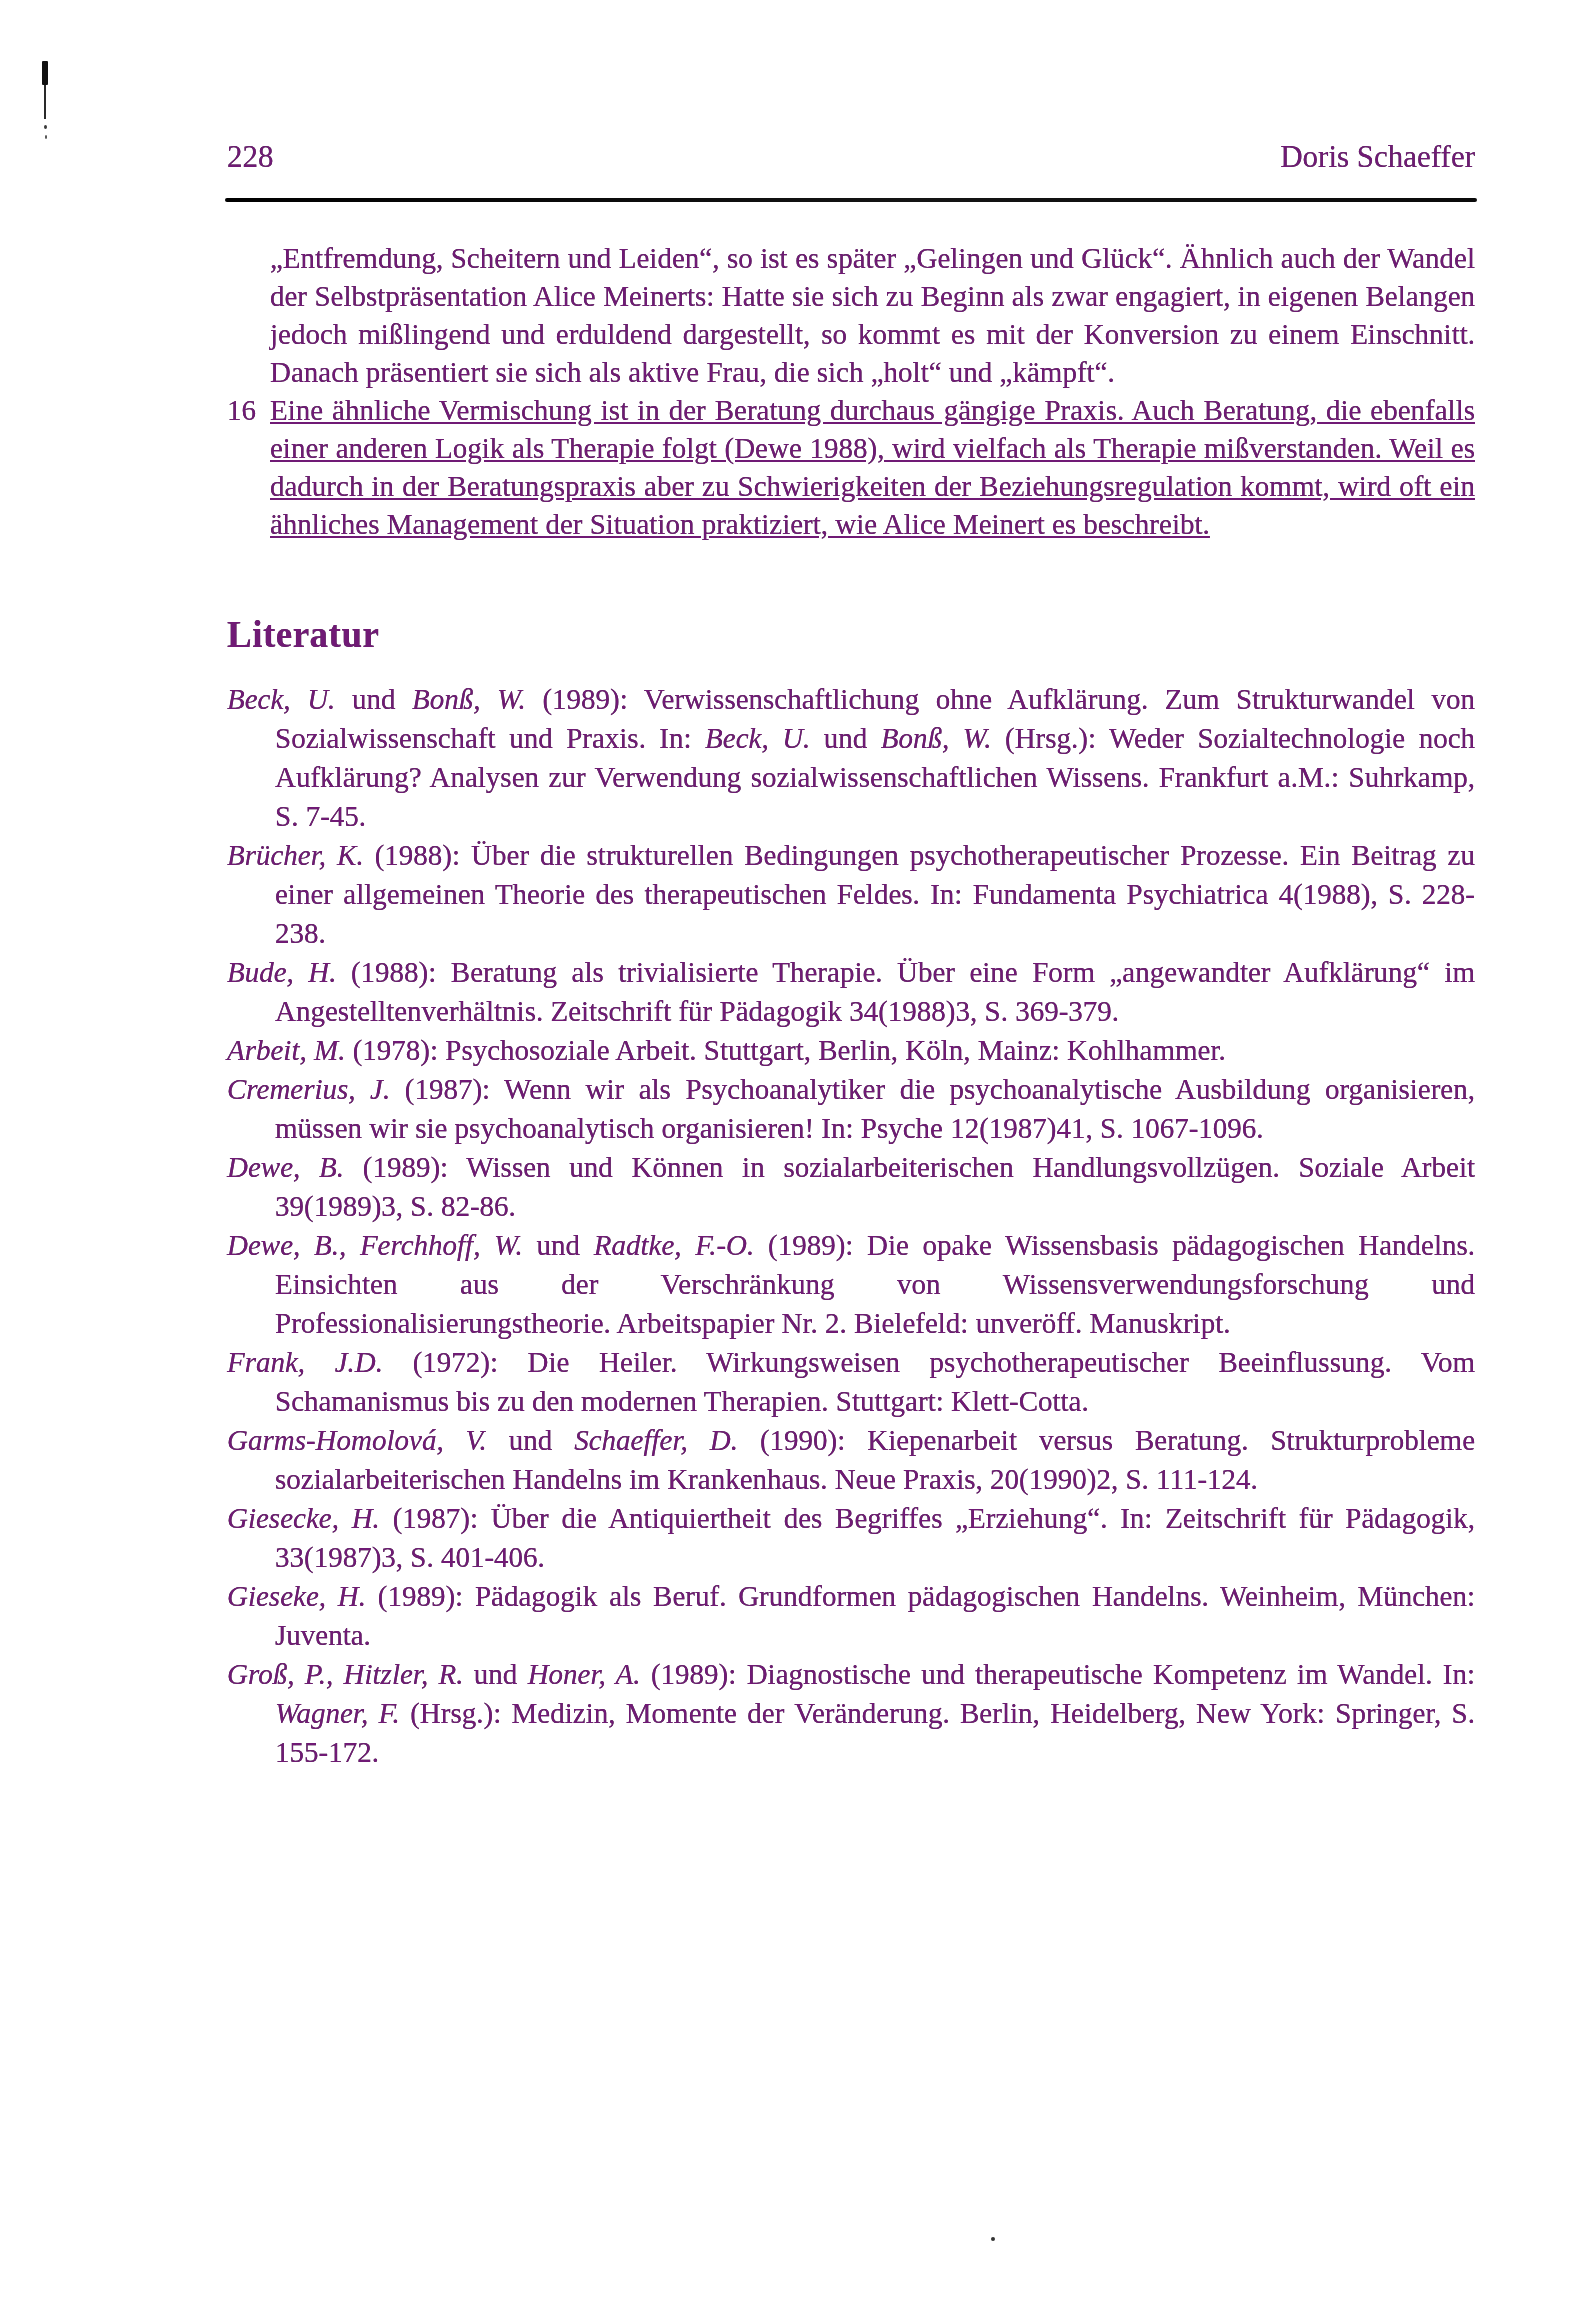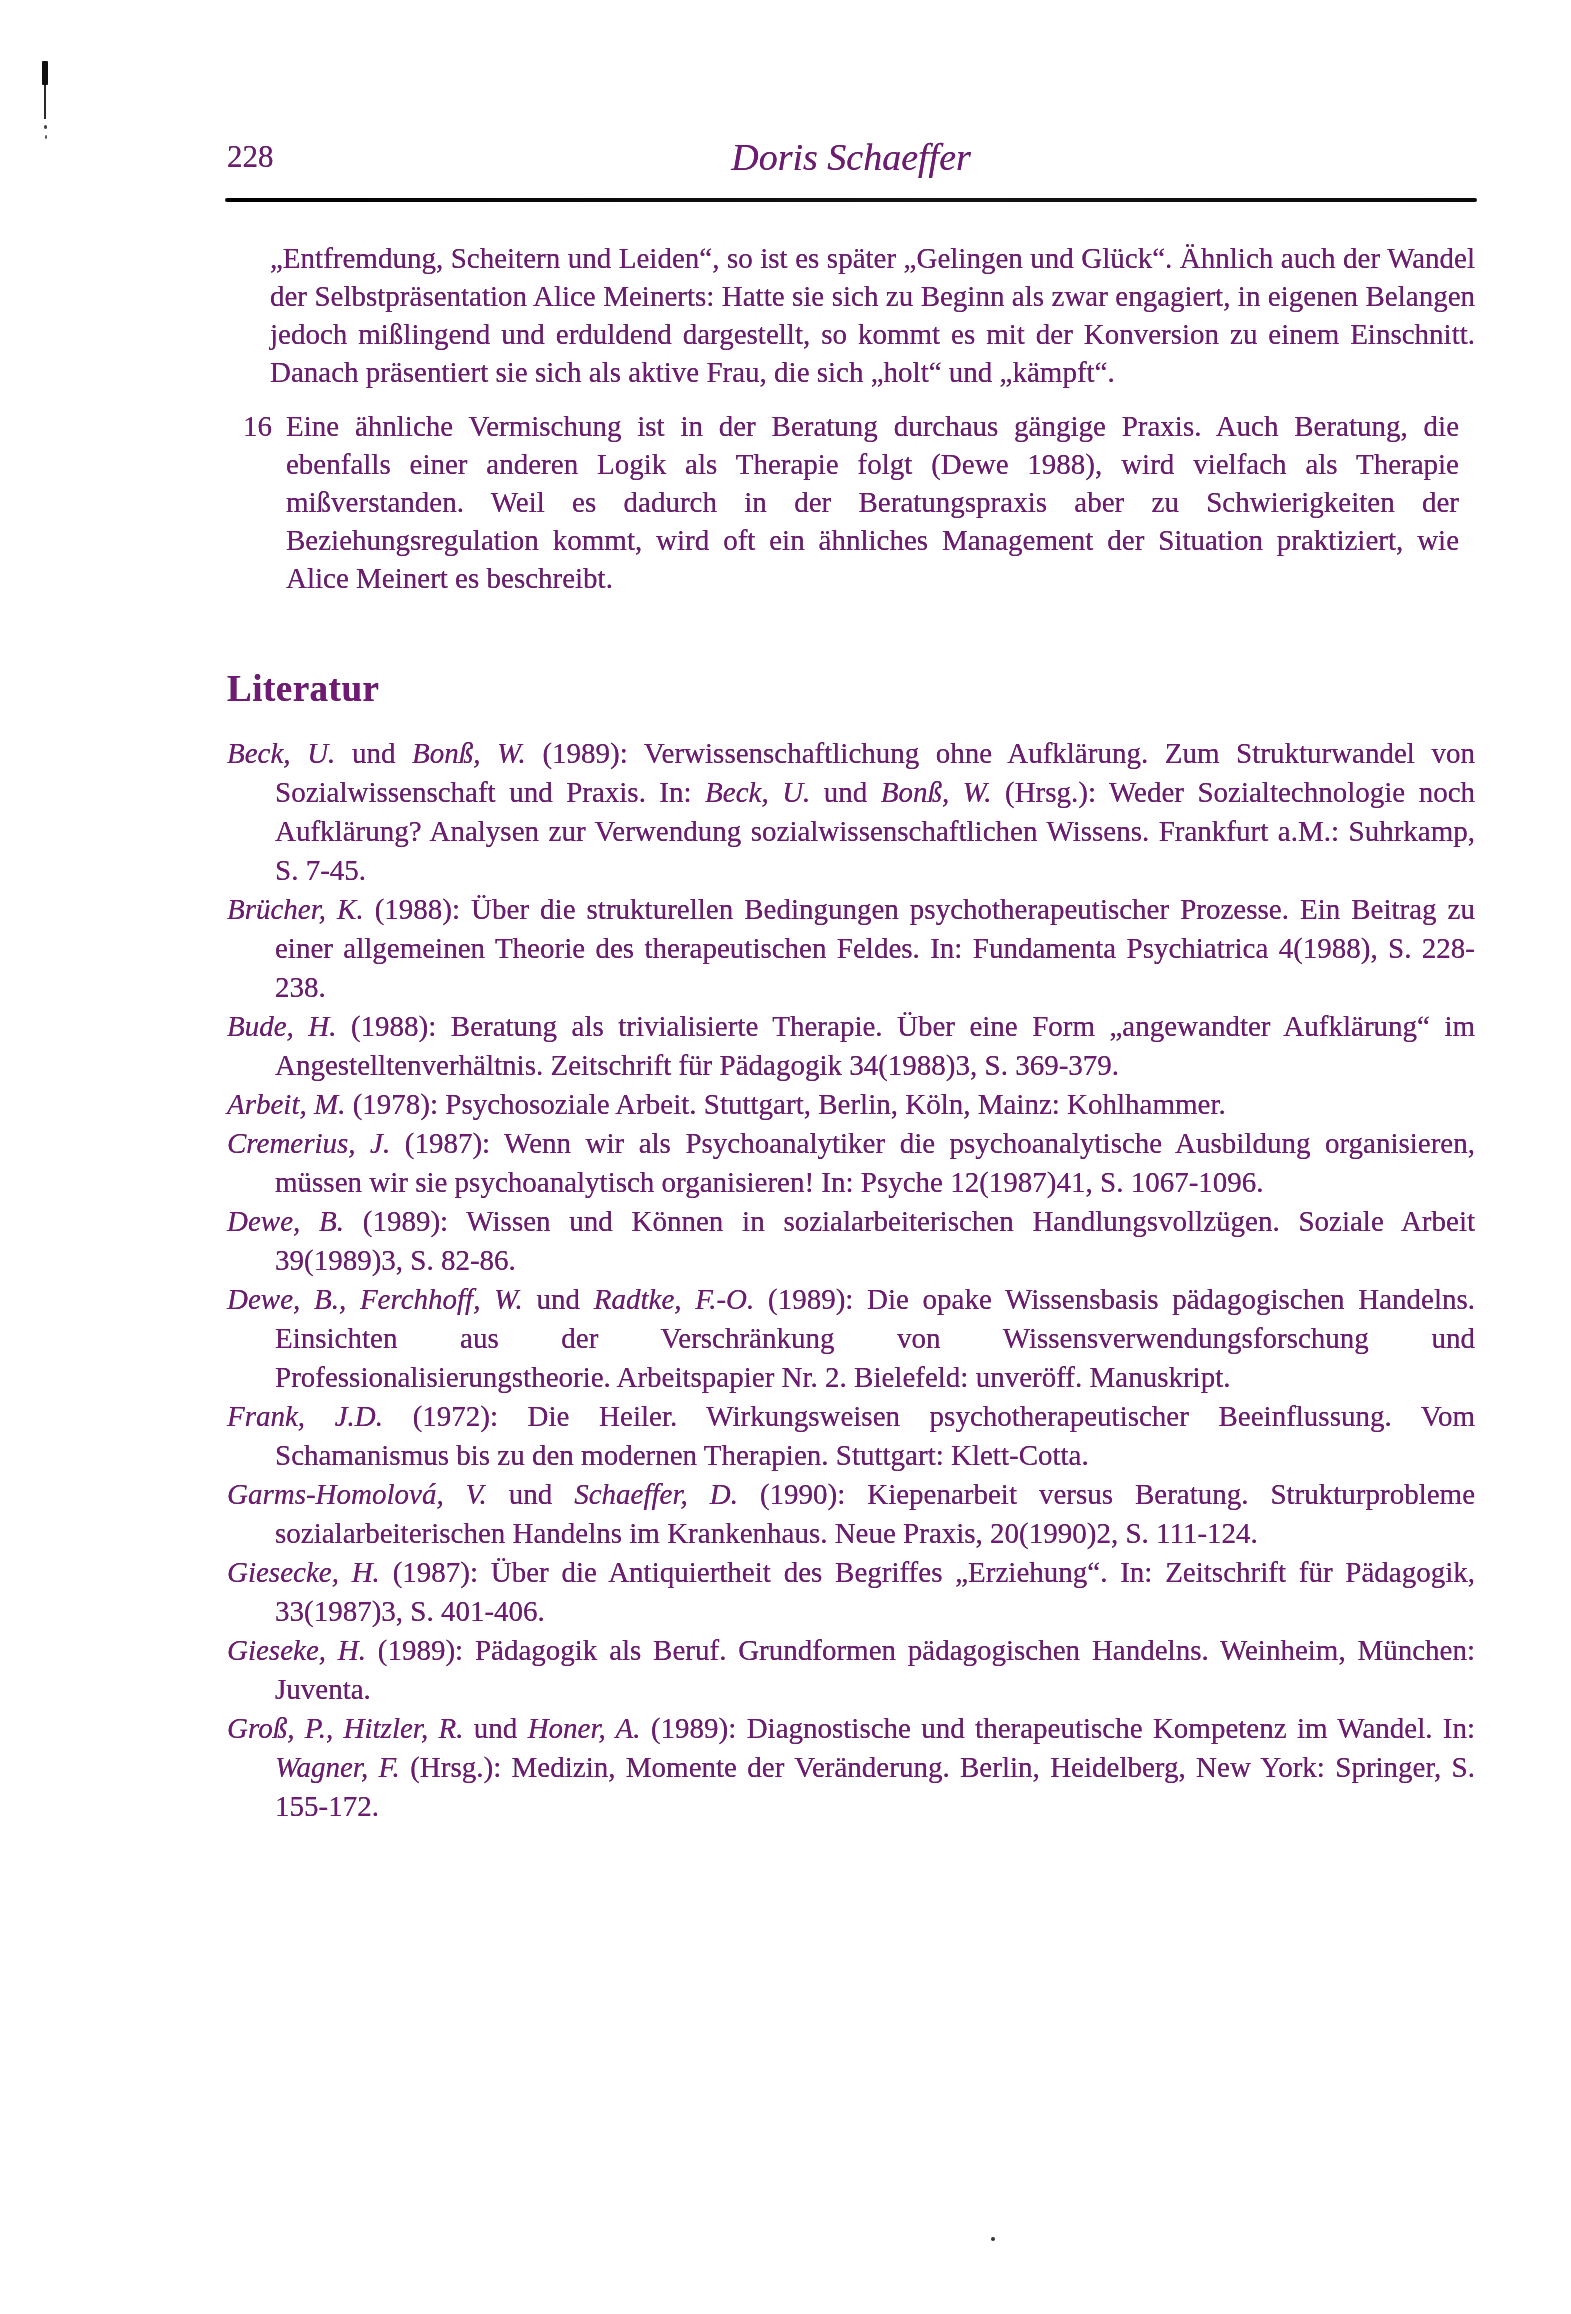--- a/index.html
+++ b/index.html
@@ -20,22 +20,22 @@
     position: absolute;
     top: 137px; left: 227px;
     width: 1248px; height: 46px;
   }
   .pagenum {
     position: absolute; left: 0; top: 0;
     font-size: 31px; line-height: 40px;
   }
   .runtitle {
     position: absolute; left: 0; right: 0; top: 0;
-    text-align: center; font-style: italic;
-    font-size: 38px; line-height: 40px;
+    text-align: right; 
+    font-size: 31px; line-height: 40px;
   }
   .head-rule {
     position: absolute;
     top: 198px; left: 225px;
     width: 1252px; height: 4px;
     background: linear-gradient(90deg, #000 0%, #141414 55%, #0a0a0a 100%);
     border-radius: 2px;
   }
 
   
@@ -45,22 +45,22 @@
     width: 1248px;
   }
   .fn-cont {
     margin: 239px 0 0 43px;
     font-size: 29px; line-height: 38px;
     text-align: justify;
     hyphens: auto;
   }
   .fn {
     position: relative;
-    margin: 16px; padding-left: 43px;
-    font-size: 29px; line-height: 38px;
+    margin: 0; padding-left: 43px;
+    font-size: 29px; line-height: 38px; text-decoration: underline;
   }
   .fn-num {
     position: absolute; left: 0; top: 0;
     line-height: 38px;
   }
   .fn-text {
     margin: 0;
     text-align: justify;
     hyphens: auto;
   }

